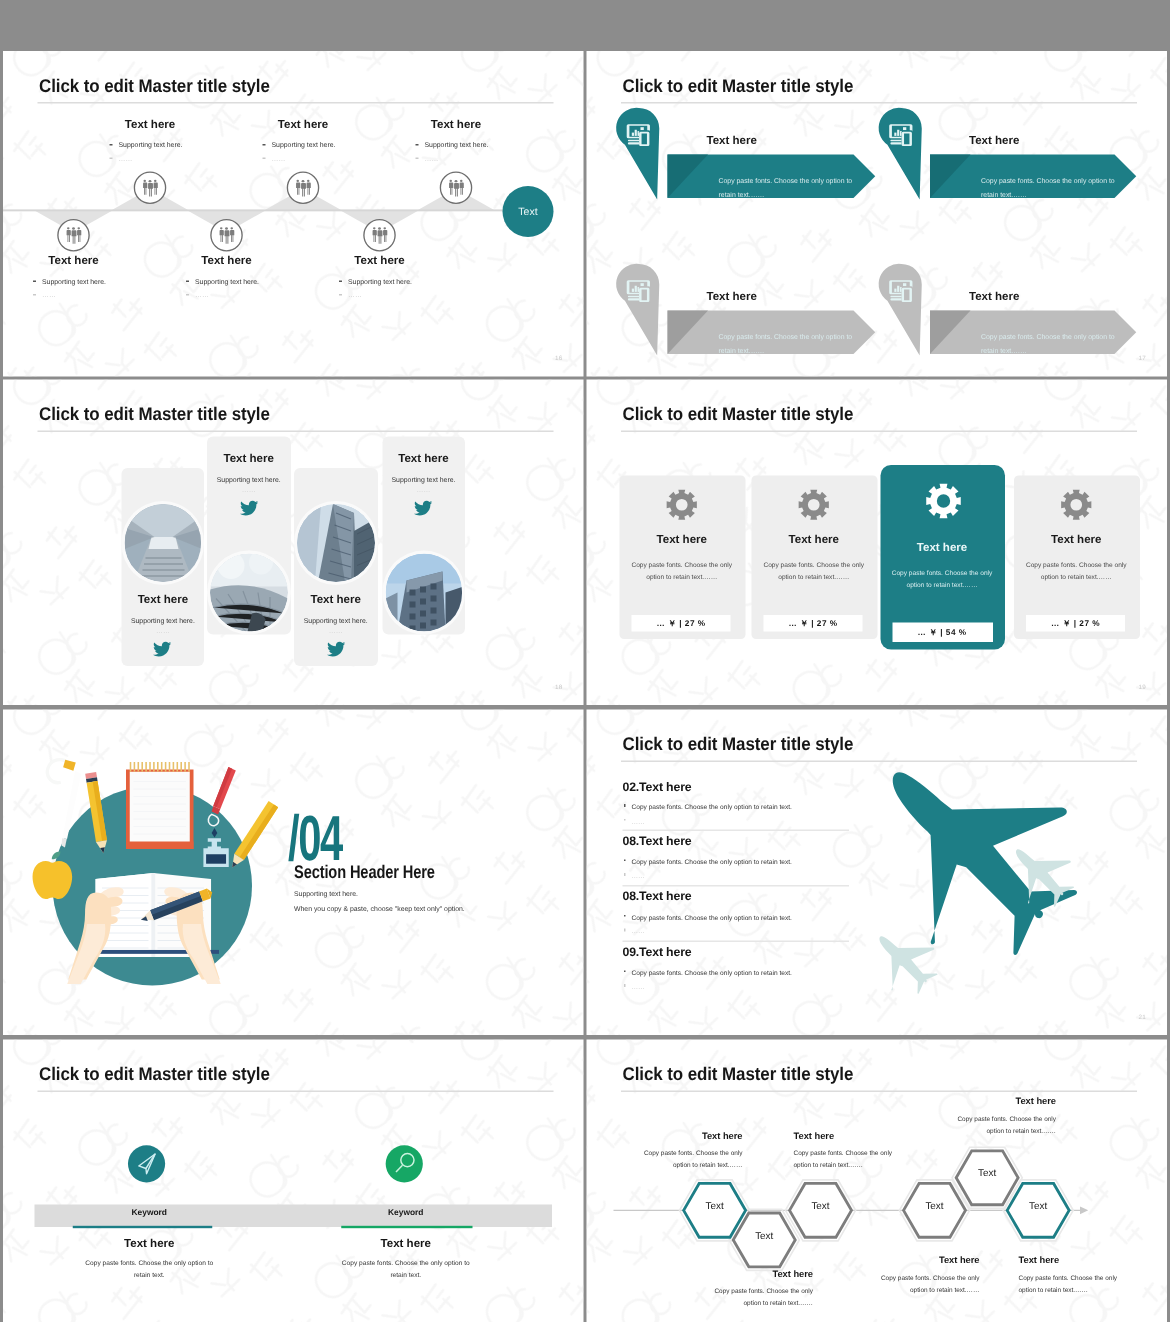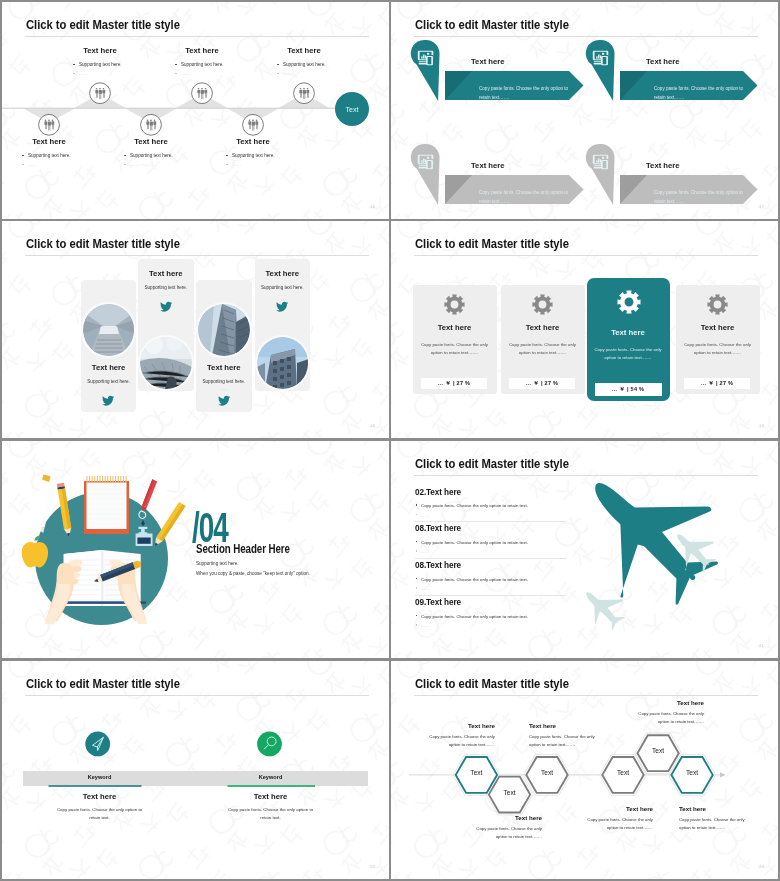--- a/index.html
+++ b/index.html
@@ -1,18 +1,18 @@
 <!DOCTYPE html>
 <html><head>
 <meta charset="utf-8">
 <style>
   html,body{margin:0;padding:0;}
   body{width:780px;height:881px;background:#8c8c8c;font-family:"Liberation Sans",sans-serif;overflow:hidden;}
   .sheet{position:absolute;left:0;top:0;width:780px;height:881px;}
-  .slide{position:absolute;background:#fff;overflow:hidden;}
+  .slide{position:absolute;background:#fff;overflow:hidden;margin-top:32px;}
   .stitle{position:absolute;left:24px;top:16px;font-size:12.2px;font-weight:bold;color:#161616;white-space:nowrap;letter-spacing:-0.05px;transform:scaleX(0.925);transform-origin:0 0;}
   .srule{position:absolute;left:23px;top:34px;width:344px;height:1px;background:#dcdcdc;}
   .pagenum{position:absolute;font-size:4.2px;color:#c9c9c9;right:14px;bottom:10px;letter-spacing:0.2px;}
   .wm{position:absolute;left:0;top:0;width:100%;height:100%;pointer-events:none;}
   
   #s1{left:2px;top:2px;width:387px;height:217px;}
   #s2{left:391px;top:2px;width:387px;height:217px;}
   #s3{left:2px;top:221px;width:387px;height:217px;}
   #s4{left:391px;top:221px;width:387px;height:217px;}
   #s5{left:2px;top:441px;width:387px;height:217px;}

